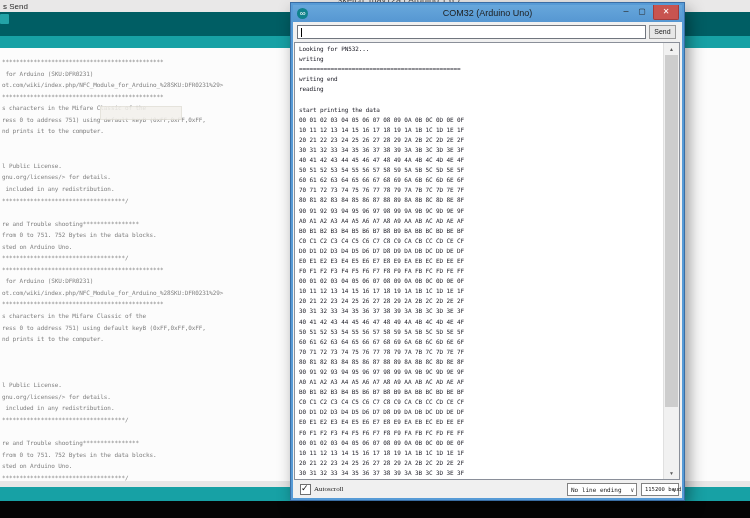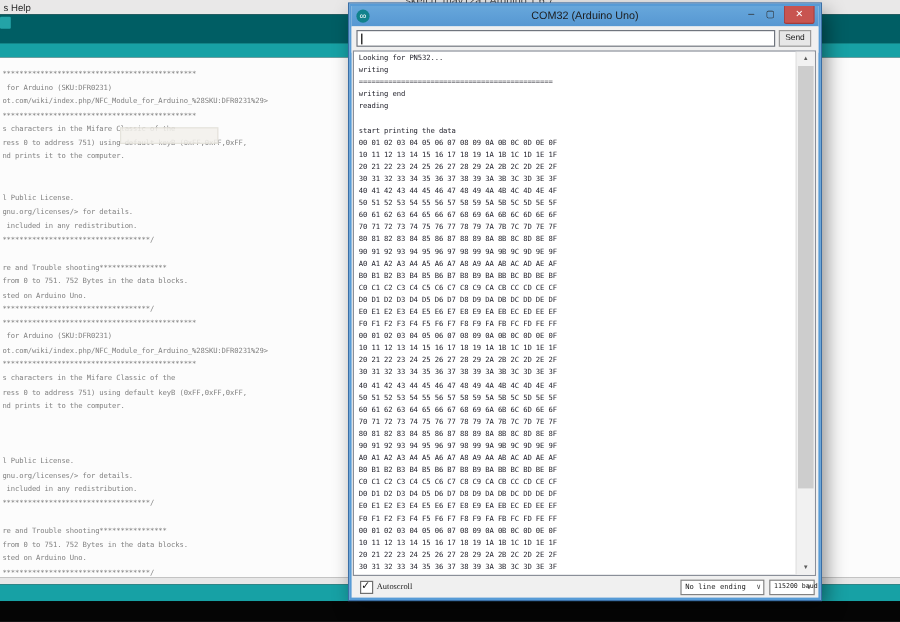--- a/index.html
+++ b/index.html
@@ -69,21 +69,21 @@
   .dd-baud{left:347px;width:38px;font-size:5.5px;}
   .dd-text{position:absolute;left:3px;top:2px;white-space:nowrap;}
   .dd-arrow{position:absolute;right:2px;top:2px;font-size:6px;color:#444;}
 </style>
 </head>
 <body>
 
 <div id="screen">
 
   <div class="menu-bar">
-    <span class="menu-tail">s Help</span>
+    <span class="menu-tail">s Send</span>
     <div class="title-frag">
       <span>sketch_may12a | Arduino 1.6.7</span>
     </div>
   </div>
   <div class="toolbar">
     <div class="toolbar-btn-frag"></div>
   </div>
   <div class="tabstrip"></div>
   <div class="editor">
     <pre>**********************************************

